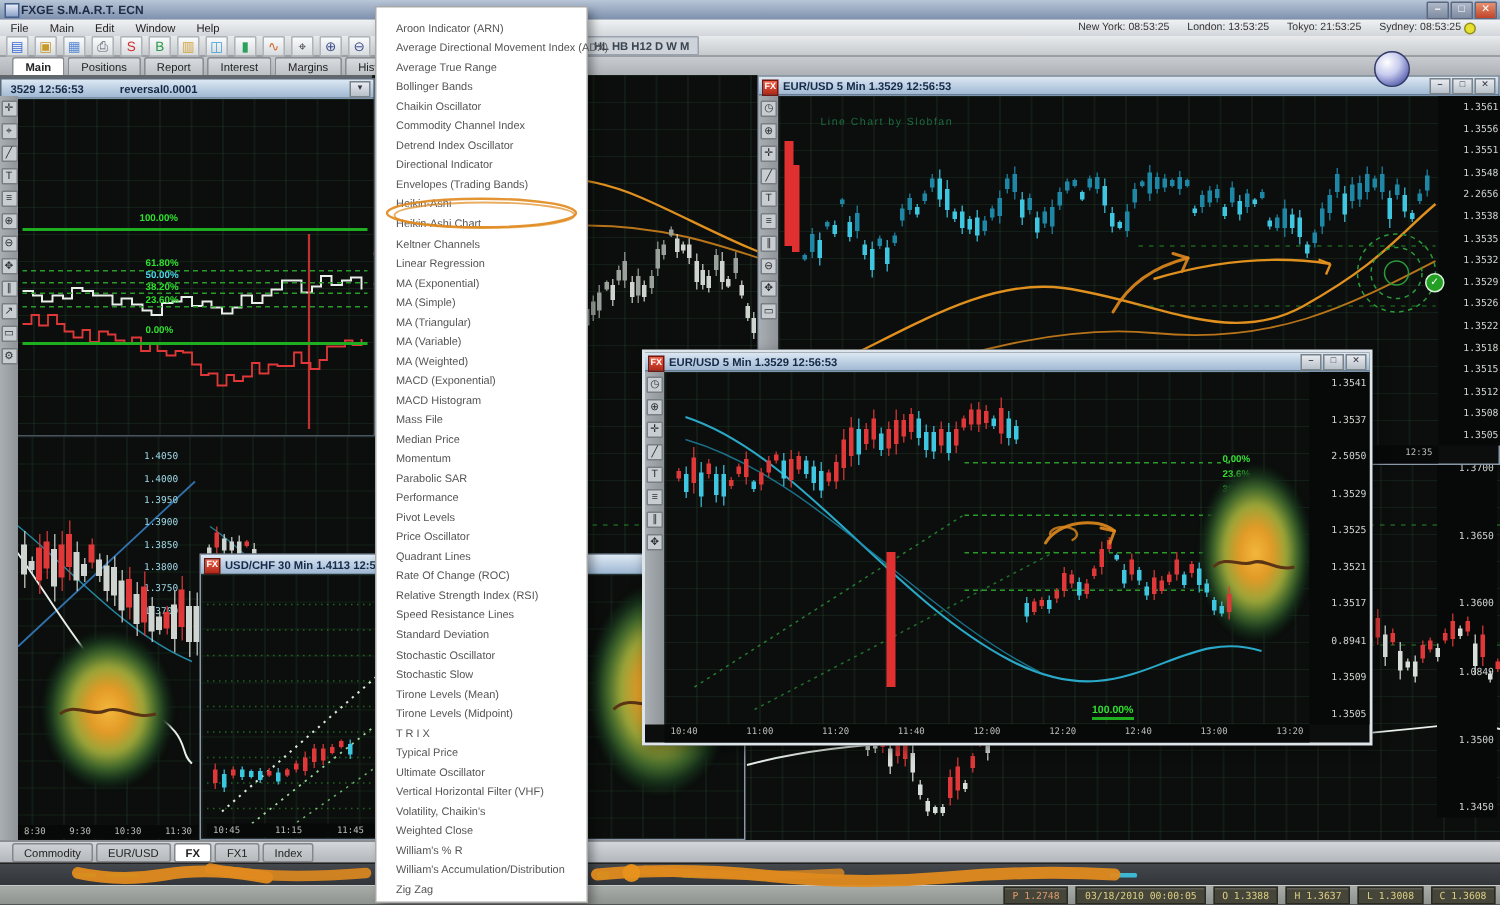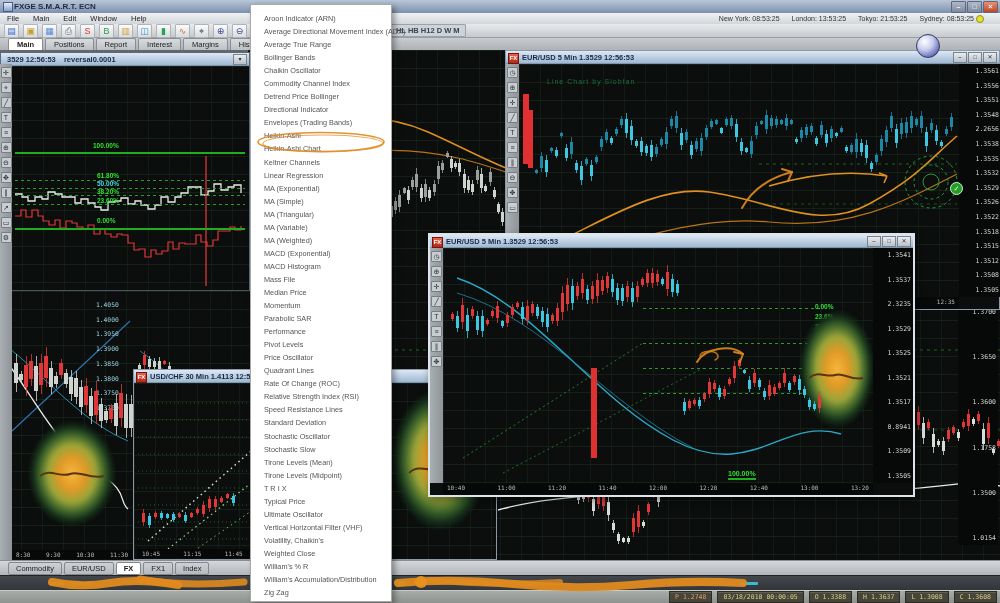--- a/index.html
+++ b/index.html
@@ -158,23 +158,23 @@
         <path d="M0,120 C60,66 120,56 180,82 S300,150 380,132 S520,170 640,150 S720,120 752,128" stroke="#e0901e" stroke-width="1.5" fill="none"></path>
         <path d="M0,140 C70,100 140,92 210,108 S360,170 470,158 S640,140 752,150" stroke="#b8741a" stroke-width="1.2" fill="none"></path>
         <path d="M250,460 C360,430 520,452 650,440 S720,430 752,436" stroke="#e8eee9" stroke-width="1.3" fill="none"></path>
         <path d="M0,300 H752" stroke="#2a9a2a" stroke-width="1" stroke-dasharray="3,4" opacity=".6"></path>
         <path d="M0,380 H752" stroke="#2a9a2a" stroke-width="1" stroke-dasharray="3,4" opacity=".5"></path>
       </svg>
     <div class="abs pricecol" style="right:2px;top:255px;width:40px;height:240px">
         <div class="pl">1.3700</div>
         <div class="pl">1.3650</div>
         <div class="pl">1.3600</div>
-        <div class="pl">1.1758</div>
+        <div class="pl">1.0849</div>
         <div class="pl">1.3500</div>
-        <div class="pl">1.0154</div>
+        <div class="pl">1.3450</div>
       </div>
   <div class="candle" style="left: 5px; top: 123.096px; width: 1px; height: 15.8929px; background: rgb(207, 212, 208); opacity: 0.8;"></div>
       <div class="candle" style="left: 4px; top: 126.628px; width: 3px; height: 8.82941px; background: rgb(207, 212, 208);"></div>
       <div class="candle" style="left: 9.3px; top: 126.728px; width: 1px; height: 17.0851px; background: rgb(207, 212, 208); opacity: 0.8;"></div>
       <div class="candle" style="left: 8.3px; top: 130.524px; width: 3px; height: 9.49173px; background: rgb(207, 212, 208);"></div>
       <div class="candle" style="left: 13.6px; top: 139.479px; width: 1px; height: 16.0528px; background: rgb(207, 212, 208); opacity: 0.8;"></div>
       <div class="candle" style="left: 12.6px; top: 143.047px; width: 3px; height: 8.91825px; background: rgb(207, 212, 208);"></div>
       <div class="candle" style="left: 17.9px; top: 126.355px; width: 1px; height: 15.904px; background: rgb(154, 160, 156); opacity: 0.8;"></div>
       <div class="candle" style="left: 16.9px; top: 129.889px; width: 3px; height: 8.83556px; background: rgb(154, 160, 156);"></div>
       <div class="candle" style="left: 22.2px; top: 131.364px; width: 1px; height: 14.3164px; background: rgb(207, 212, 208); opacity: 0.8;"></div>
@@ -602,21 +602,21 @@
     <div class="sic">✥</div>
     <div class="sic">∥</div>
     <div class="sic">↗</div>
     <div class="sic">▭</div>
     <div class="sic">⚙</div>
   </div>
 
   <div class="abs" style="left:0;top:2px;width:250px;height:238px;z-index:2;border:1px solid #5a6a7a;box-sizing:border-box">
     <div class="wtitle" style="padding-left:6px">
       <span>3529  12:56:53</span>
-      <span style="margin-left:6px">reversal0.0001</span>
+      <span style="margin-left:22px">reversal0.0001</span>
       <div class="wbtns">
           <div class="wbtn">▾</div>
         </div>
     </div>
     <div class="chart" style="position:relative;width:100%;height:224px">
       <svg id="revsvg" width="248" height="224">
           <path d="M14,128 H21 V131 H27 V135 H34 V131 H41 V133 H47 V126 H54 V128 H61 V131 H67 V131 H74 V137 H80 V133 H87 V137 H94 V141 H100 V144 H107 V136 H114 V135 H120 V132 H127 V138 H134 V135 H140 V139 H147 V143 H154 V139 H160 V131 H167 V136 H174 V131 H180 V127 H187 V121 H193 V121 H200 V129 H207 V125 H213 V118 H220 V124 H227 V121 H233 V119 H240 V127" stroke="#e8eee9" stroke-width="1.3" fill="none"></path>
           <path d="M14,150 H20 V144 H25 V151 H31 V144 H37 V150 H42 V155 H48 V159 H54 V154 H59 V162 H65 V155 H71 V157 H76 V161 H82 V163 H87 V159 H93 V168 H99 V163 H104 V168 H110 V171 H116 V168 H121 V169 H127 V177 H133 V184 H138 V183 H144 V191 H150 V184 H155 V188 H161 V185 H167 V176 H172 V183 H178 V177 H184 V178 H189 V178 H195 V169 H200 V176 H206 V180 H212 V174 H217 V165 H223 V165 H229 V161 H234 V164 H240 V160" stroke="#e03838" stroke-width="1.2" fill="none"></path>
           <path d="M205,90 V220" stroke="#e03838" stroke-width="1.5" opacity=".85"></path>
         </svg>
@@ -1254,21 +1254,21 @@
           <div class="candle" style="left: 365px; top: 152.343px; width: 3px; height: 6.55841px; background: rgb(63, 198, 224);"></div>
           <div class="candle" style="left: 371px; top: 153.467px; width: 1px; height: 9.92807px; background: rgb(63, 198, 224); opacity: 0.8;"></div>
           <div class="candle" style="left: 370px; top: 155.673px; width: 3px; height: 5.5156px; background: rgb(63, 198, 224);"></div>
           <div class="candle" style="left: 376px; top: 143.177px; width: 1px; height: 21.4491px; background: rgb(224, 56, 56); opacity: 0.8;"></div>
           <div class="candle" style="left: 375px; top: 147.944px; width: 3px; height: 11.9162px; background: rgb(224, 56, 56);"></div>
           <div class="candle" style="left: 148px; top: 120px; width: 6px; height: 90px; background: rgb(224, 48, 48);"></div>
         </div>
       <div class="abs pricecol" style="left:443px;top:0;width:40px;height:235px">
           <div class="pl">1.3541</div>
           <div class="pl">1.3537</div>
-          <div class="pl">2.3235</div>
+          <div class="pl">2.5050</div>
           <div class="pl">1.3529</div>
           <div class="pl">1.3525</div>
           <div class="pl">1.3521</div>
           <div class="pl">1.3517</div>
           <div class="pl">0.8941</div>
           <div class="pl">1.3509</div>
           <div class="pl">1.3505</div>
         </div>
       <div class="abs timecol" style="left:13px;top:235px;width:430px;height:12px">
           <div class="tl">10:40</div>
@@ -1285,21 +1285,21 @@
   </div>
 </div>
 
 <div class="abs imenu">
     <div class="menu-item">Aroon Indicator (ARN)</div>
     <div class="menu-item">Average Directional Movement Index (ADX)</div>
     <div class="menu-item">Average True Range</div>
     <div class="menu-item">Bollinger Bands</div>
     <div class="menu-item">Chaikin Oscillator</div>
     <div class="menu-item">Commodity Channel Index</div>
-    <div class="menu-item">Detrend Price Bollinger</div>
+    <div class="menu-item">Detrend Index Oscillator</div>
     <div class="menu-item">Directional Indicator</div>
     <div class="menu-item">Envelopes (Trading Bands)</div>
     <div class="menu-item">Heikin-Ashi</div>
     <div class="menu-item">Heikin-Ashi Chart</div>
     <div class="menu-item">Keltner Channels</div>
     <div class="menu-item">Linear Regression</div>
     <div class="menu-item">MA (Exponential)</div>
     <div class="menu-item">MA (Simple)</div>
     <div class="menu-item">MA (Triangular)</div>
     <div class="menu-item">MA (Variable)</div>

